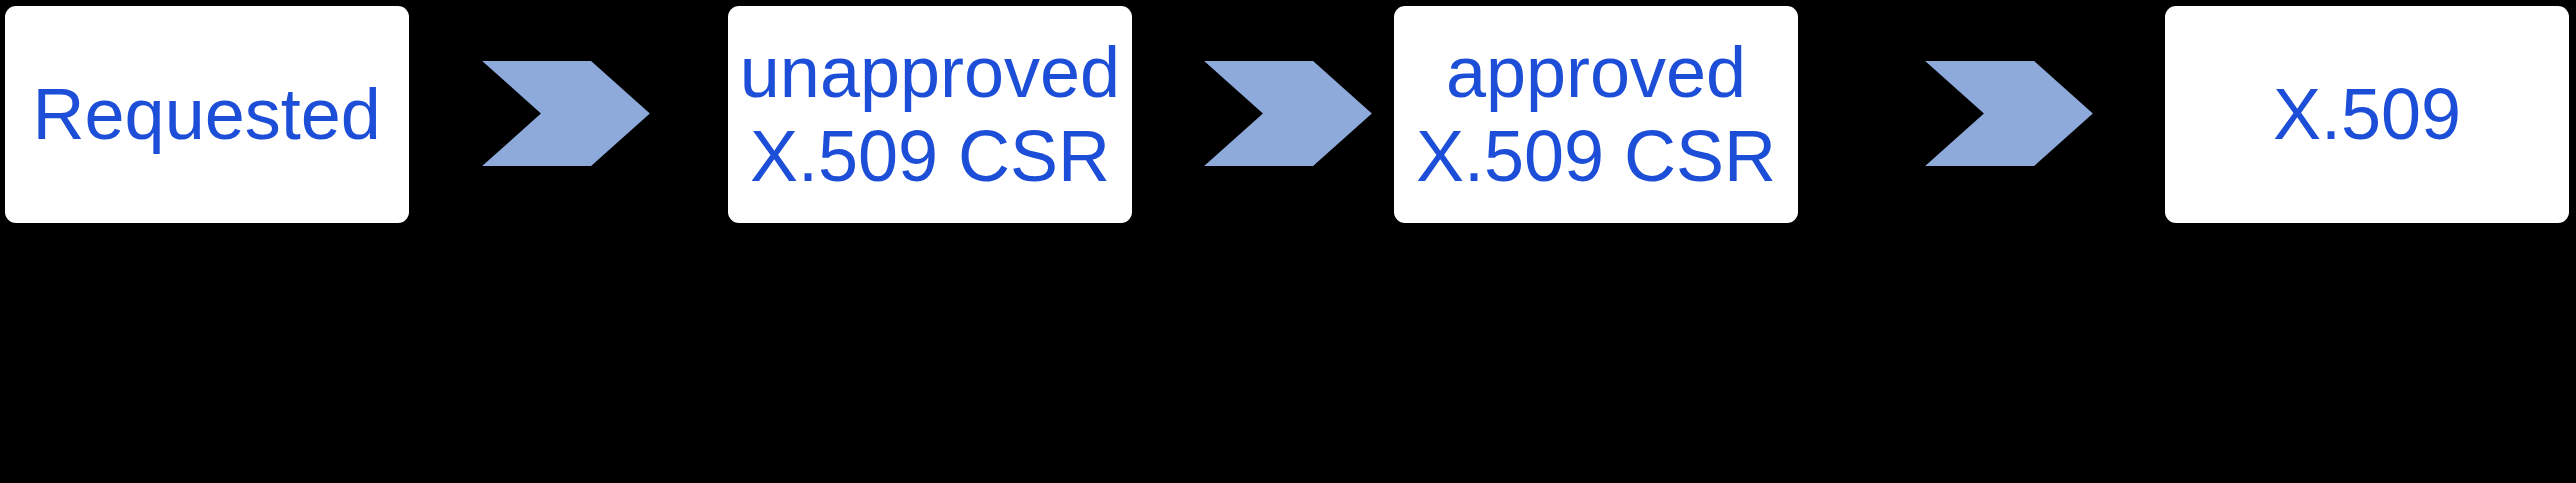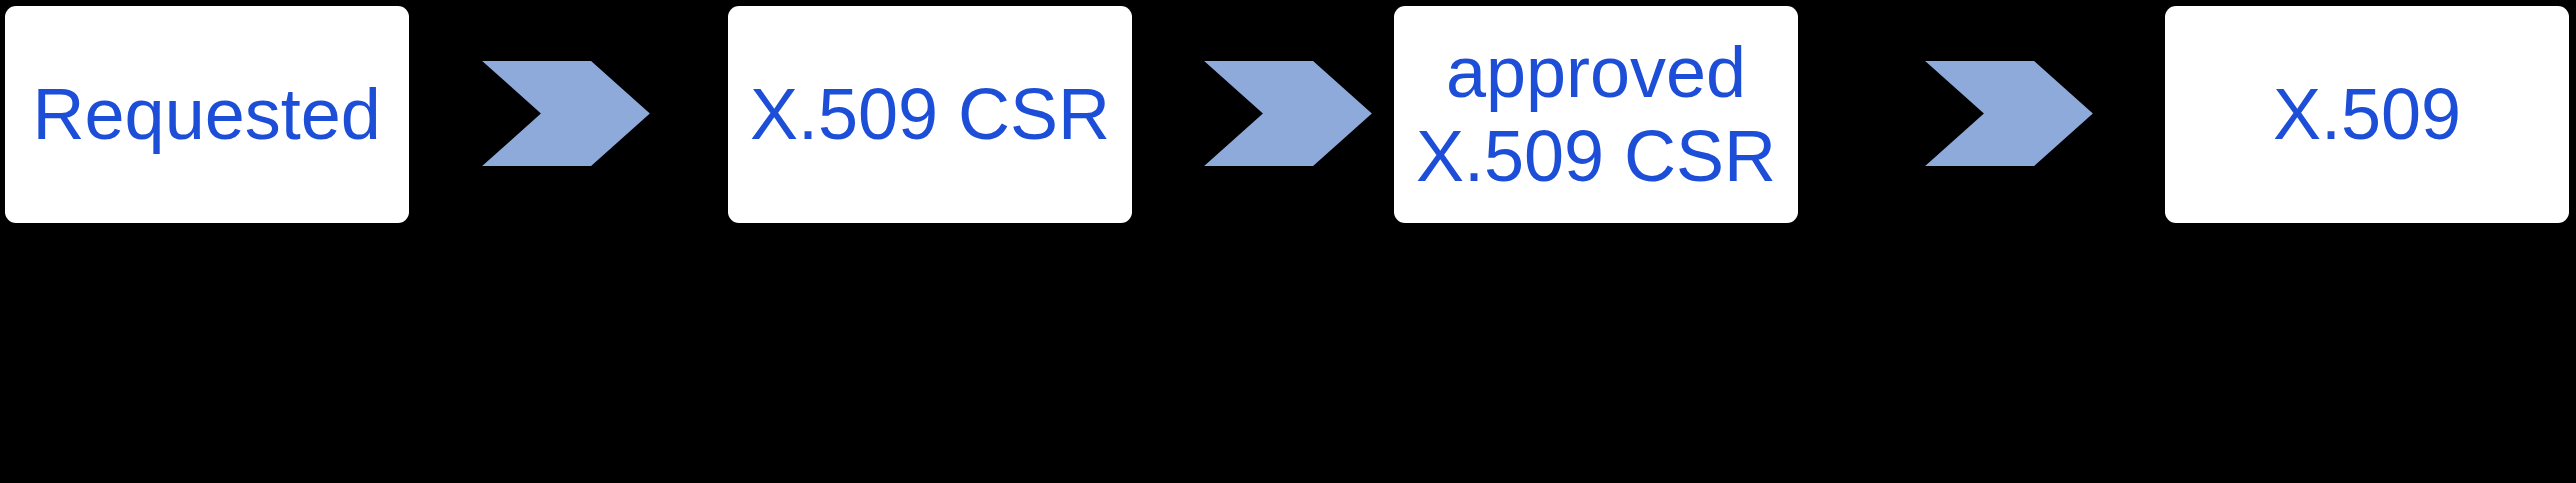--- a/index.html
+++ b/index.html
@@ -58,20 +58,21 @@
     <div class="step-label">Requested</div>
   </div>
 
   <div class="chevron-wrap pos-a0">
     <svg width="168" height="105" viewBox="0 0 214 134">
       <polygon points="0,0 139,0 214,67 139,134 0,134 75,67" fill="#8EAADB"></polygon>
     </svg>
   </div>
 
   <div class="step-box pos-b1">
+    <div class="step-label">unapproved</div>
     <div class="step-label">X.509 CSR</div>
   </div>
 
   <div class="chevron-wrap pos-a1">
     <svg width="168" height="105" viewBox="0 0 214 134">
       <polygon points="0,0 139,0 214,67 139,134 0,134 75,67" fill="#8EAADB"></polygon>
     </svg>
   </div>
 
   <div class="step-box pos-b2">

